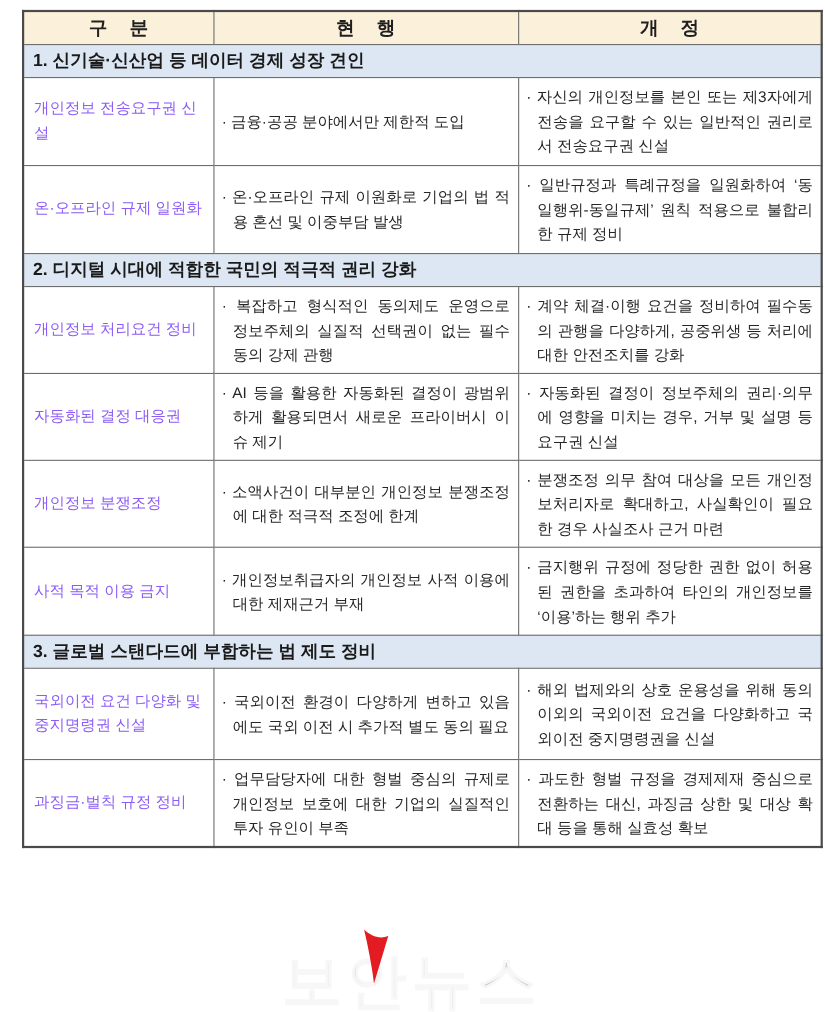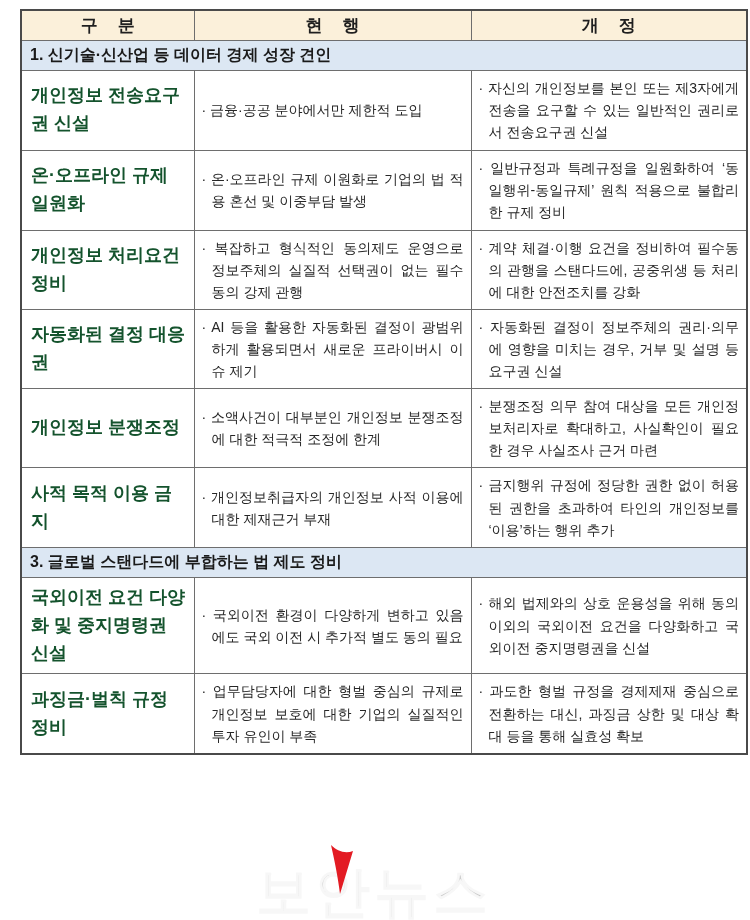--- a/index.html
+++ b/index.html
@@ -48,23 +48,23 @@
     font-size: 16px;
     font-weight: bold;
     color: #1a1a1a;
     padding: 3px 8px;
     border-top: 2px solid #5a5a5a;
     border-bottom: 2px solid #5a5a5a;
     margin-left: 12px;
   }
   
   td.cat {
-    font-size: 18px;
-    font-weight: bold;
-    color: #14532d;
+    font-size: 14px;
+    font-weight: normal;
+    color: #8b5cf6;
     padding: 6px 6px 6px 9px;
     line-height: 1.55;
     word-break: break-all;
   }
   td.txt {
     font-size: 14px;
     color: #262626;
     padding: 6px 7px;
     line-height: 1.58;
   }
@@ -142,27 +142,30 @@
     <tr class="h80">
       <td class="cat">온·오프라인 규제 일원화</td>
       <td class="txt">
             <span class="bullet-text">· 온·오프라인 규제 이원화로 기업의 법 적용 혼선 및 이중부담 발생</span>
           </td>
       <td class="txt">
             <span class="bullet-text">· 일반규정과 특례규정을 일원화하여 ‘동일행위-동일규제’ 원칙 적용으로 불합리한 규제 정비</span>
           </td>
     </tr>
 
+    <tr>
+      <td class="section" colspan="3">2. 디지털 시대에 적합한 국민의 적극적 권리 강화</td>
+    </tr>
     <tr class="h78">
       <td class="cat">개인정보 처리요건 정비</td>
       <td class="txt">
             <span class="bullet-text">· 복잡하고 형식적인 동의제도 운영으로 정보주체의 실질적 선택권이 없는 필수동의 강제 관행</span>
           </td>
       <td class="txt">
-            <span class="bullet-text">· 계약 체결·이행 요건을 정비하여 필수동의 관행을 스탠다드에, 공중위생 등 처리에 대한 안전조치를 강화</span>
+            <span class="bullet-text">· 계약 체결·이행 요건을 정비하여 필수동의 관행을 다양하게, 공중위생 등 처리에 대한 안전조치를 강화</span>
           </td>
     </tr>
     <tr class="h77">
       <td class="cat">자동화된 결정 대응권</td>
       <td class="txt">
             <span class="bullet-text">· AI 등을 활용한 자동화된 결정이 광범위하게 활용되면서 새로운 프라이버시 이슈 제기</span>
           </td>
       <td class="txt">
             <span class="bullet-text">· 자동화된 결정이 정보주체의 권리·의무에 영향을 미치는 경우, 거부 및 설명 등 요구권 신설</span>
           </td>

